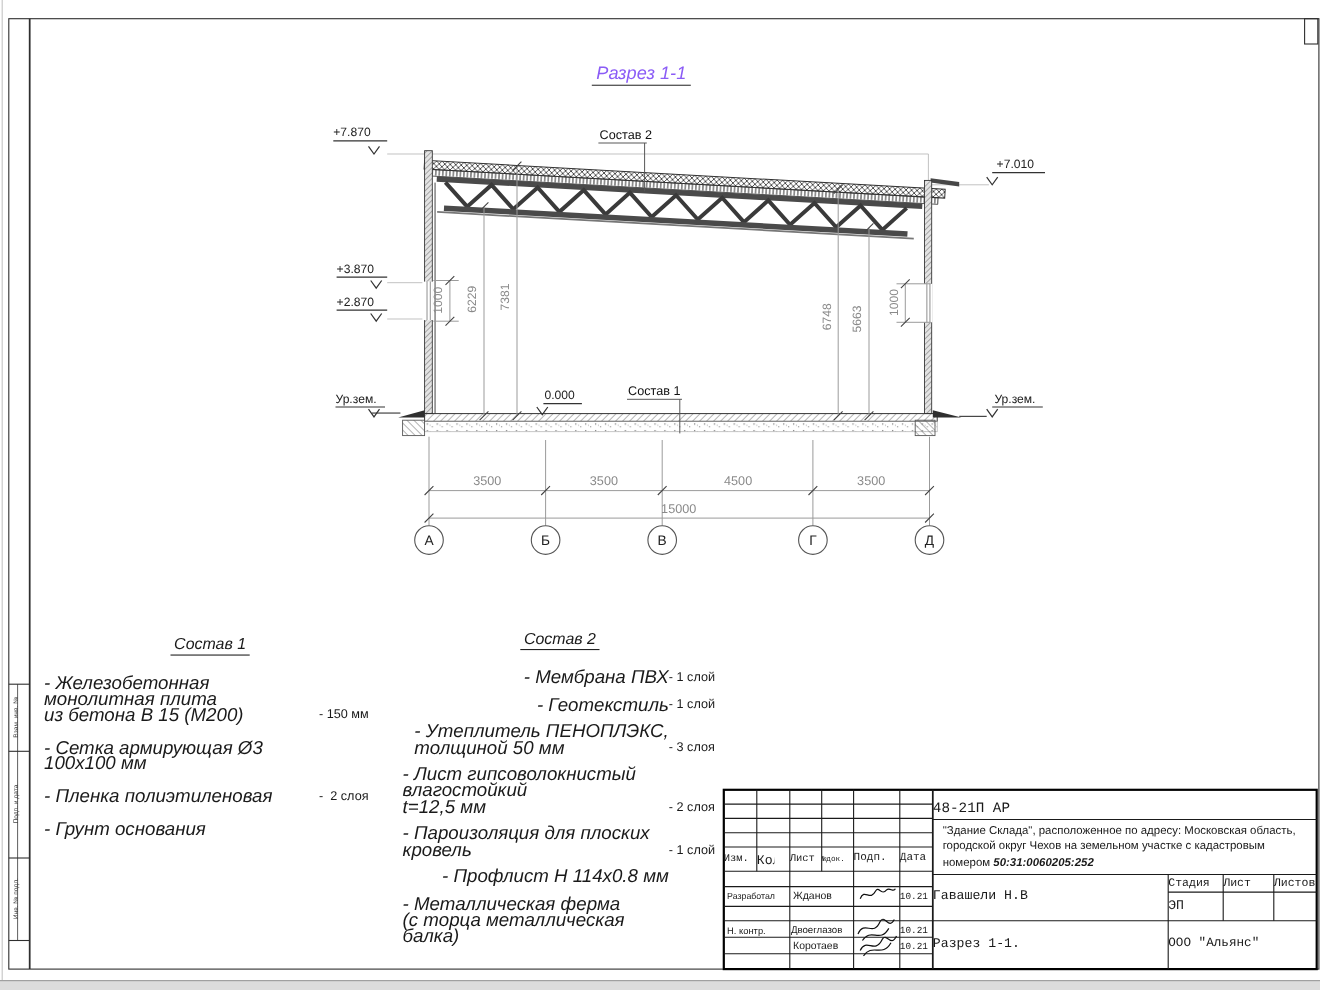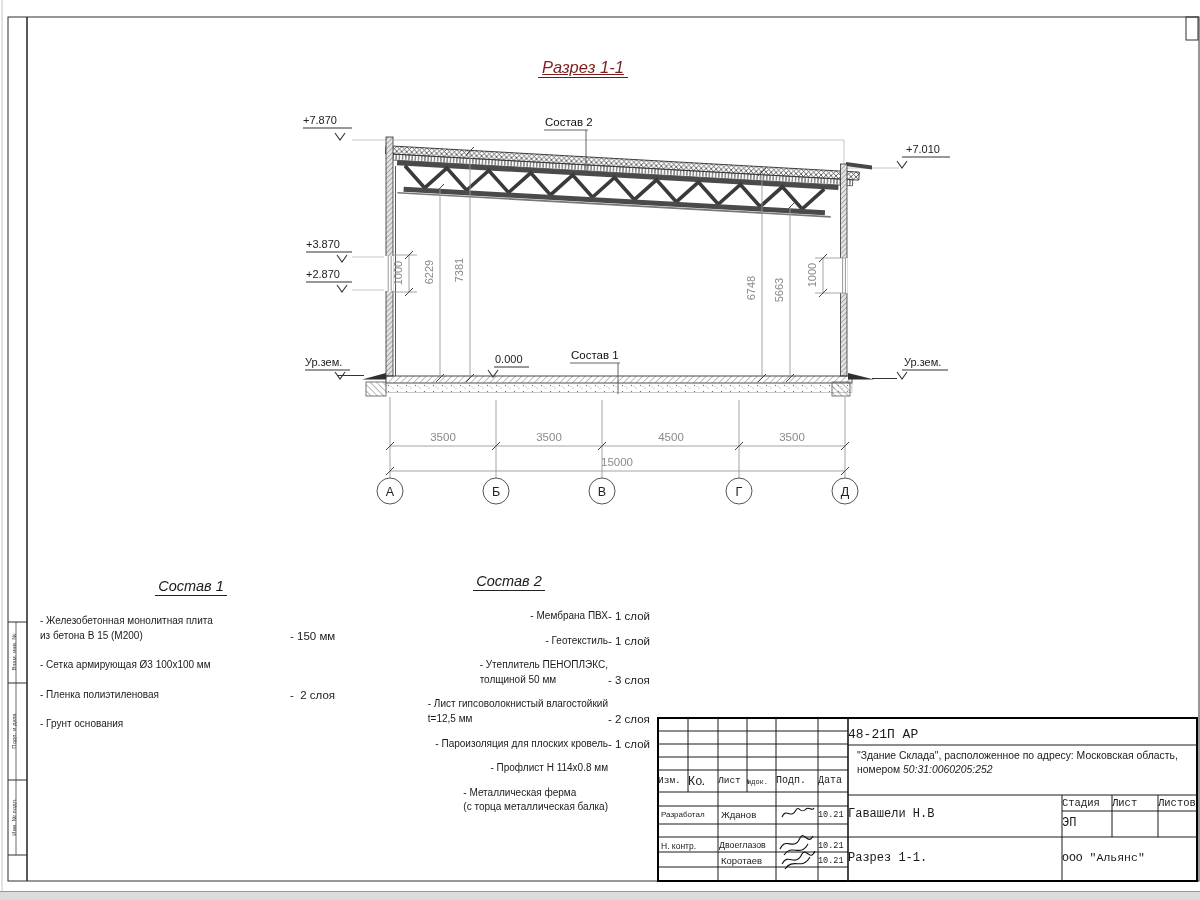--- a/index.html
+++ b/index.html
@@ -1,33 +1,33 @@
 <!DOCTYPE html>
 <html><head>
 <meta charset="utf-8">
 <style>
   * { margin:0; padding:0; box-sizing:border-box; }
   html,body { width:1200px; height:900px; background:#ffffff; font-family:"Liberation Sans", sans-serif; color:#1a1a1a; overflow:hidden; }
   .abs { position:absolute; }
   #page { position:relative; width:1200px; height:900px; background:#fff; }
   #canvas-strip { position:absolute; left:0; top:891px; width:1200px; height:9px; background:#dcdcdc; border-top:1px solid #9a9a9a; }
   svg text { font-family:"Liberation Sans", sans-serif; }
-  .sheet-title { font-size:16.5px; font-style:italic; color:#7f1d1d; text-align:center;text-decoration:underline; }
+  .sheet-title { font-size:16.5px; font-style:italic; color:#8b5cf6; text-align:center; }
   .sheet-title span { border-bottom:1px solid #333; padding:0 4px 1px 4px; }
   .sostav-block { position:absolute; width:302px; }
   .sostav-title { text-align:center; font-size:14.5px; font-style:italic; margin-bottom:20px; }
   .sostav-title span { border-bottom:1px solid #222; padding:0 3px 1px 3px; }
   .sostav-item { display:flex; justify-content:space-between; }
   .s1 .sostav-item { margin-bottom:15px; }
   .s2 .sostav-item { margin-bottom:10px;justify-content:flex-end; }
-  .sostav-text { white-space:pre-line; font-size:10px; line-height:14.6px; max-width:242px; }
+  .sostav-text { white-space:pre-line; font-size:17px; line-height:14.6px; max-width:242px;font-style:italic; }
   .sostav-note { font-size:11.5px; line-height:14.6px; align-self:flex-end; white-space:pre; min-width:52px; }
   .stamp-text { position:absolute; overflow:hidden; white-space:nowrap; }
   .c { text-align:left;font-family:Liberation Mono, monospace; }
-  .ital { font-style:italic; }
+  .ital { font-style:italic;font-weight:bold; }
 </style>
 </head>
 <body>
 
 <div id="page">
 
   <svg class="abs" style="left:0;top:0" width="1200" height="900" viewBox="0 0 1200 900">
     <defs>
       <pattern id="wallHatch" width="3.5" height="3.5" patternUnits="userSpaceOnUse" patternTransform="rotate(45)">
         <rect width="3.5" height="3.5" fill="#e3e3e3"></rect>
@@ -309,20 +309,21 @@
     <div class="stamp-text c" style="left:818px;top:841px;width:30px;font-size:8.5px">10.21</div>
 
     <div class="stamp-text" style="left:661px;top:892px;width:56px;font-size:8.5px">ГИП</div>
     <div class="stamp-text" style="left:721px;top:855px;width:53px;font-size:9.5px">Коротаев</div>
     <div class="stamp-text c" style="left:818px;top:856px;width:30px;font-size:8.5px">10.21</div>
 
     <div class="stamp-text c" style="left:848px;top:727px;width:349px;font-size:13px">48-21П АР</div>
 
     <div class="abs" style="left:857px;top:749px;width:338px;font-size:10.4px;line-height:14.4px">
       <div>"Здание Склада", расположенное по адресу: Московская область,</div>
+      <div>городской округ Чехов на земельном участке с кадастровым</div>
       <div><span>номером </span><span class="ital">50:31:0060205:252</span></div>
     </div>
 
     <div class="stamp-text c" style="left:848px;top:807px;width:214px;font-size:12px">Гавашели Н.В</div>
 
     <div class="stamp-text c" style="left:1062px;top:797px;width:70px;font-size:10.5px">Стадия</div>
     <div class="stamp-text c" style="left:1112px;top:797px;width:46px;font-size:10.5px">Лист</div>
     <div class="stamp-text c" style="left:1158px;top:797px;width:42px;font-size:10.5px">Листов</div>
     <div class="stamp-text c" style="left:1062px;top:816px;width:50px;font-size:12px">ЭП</div>
 

